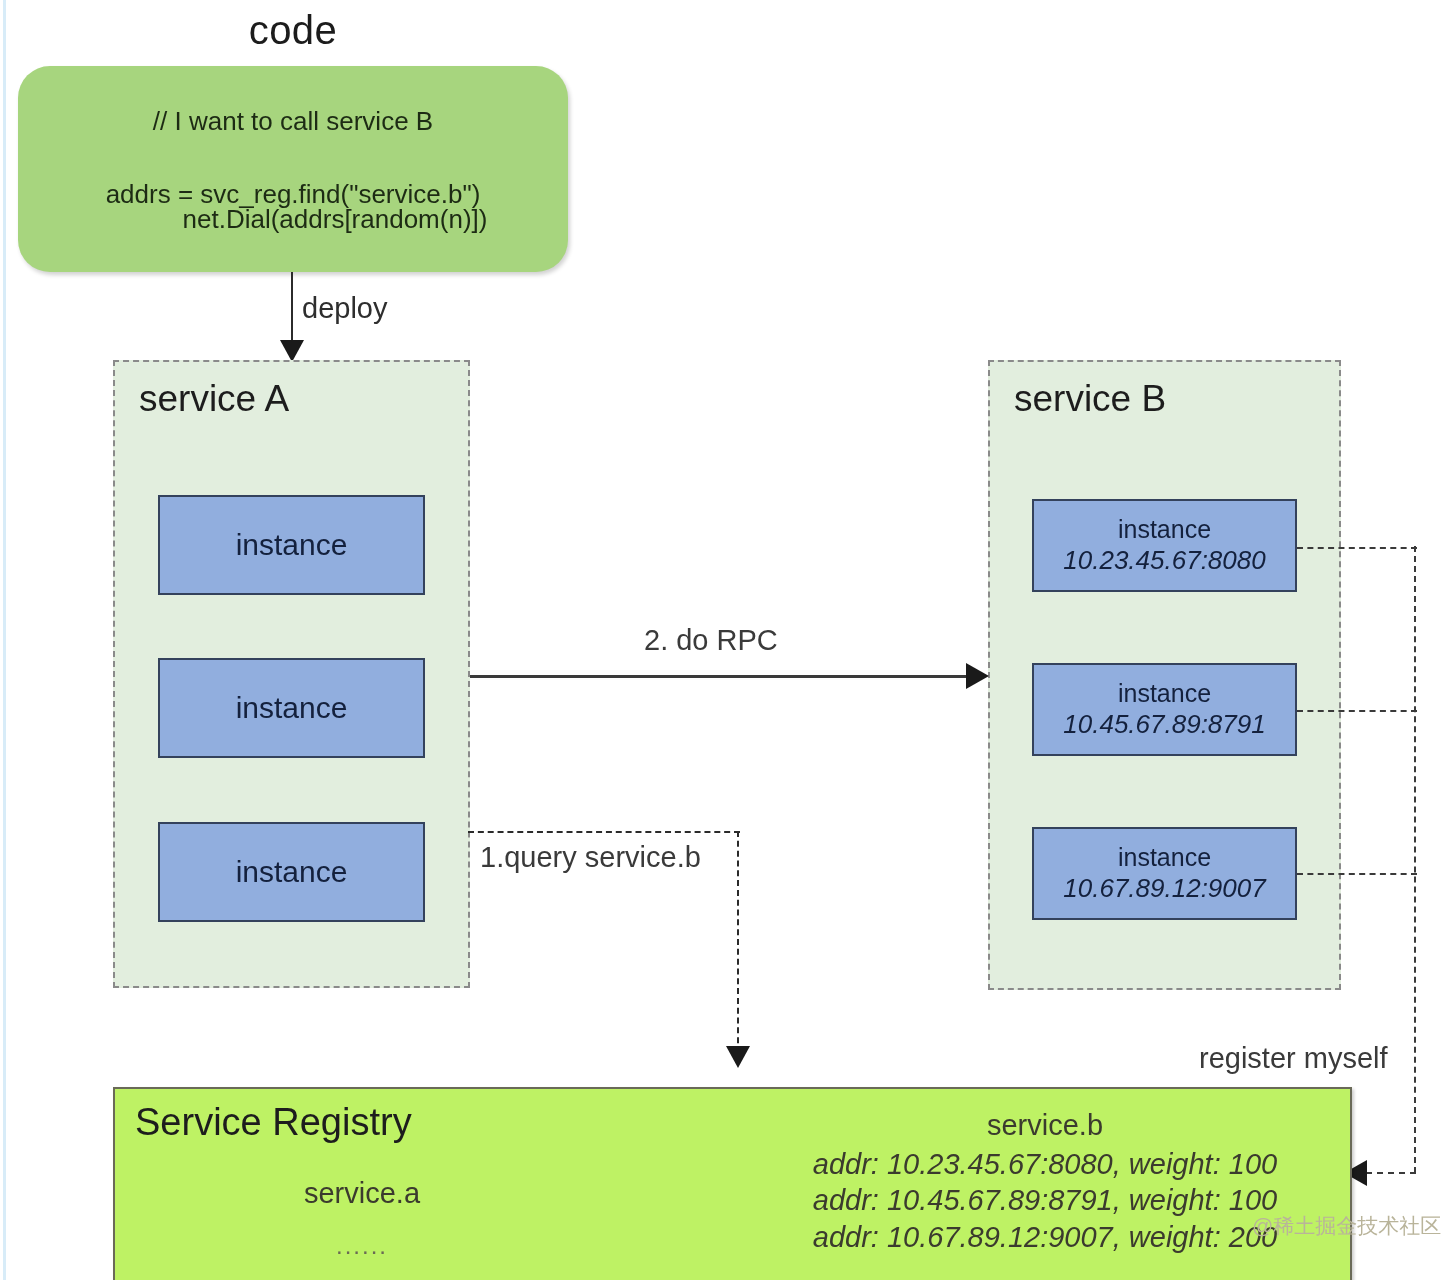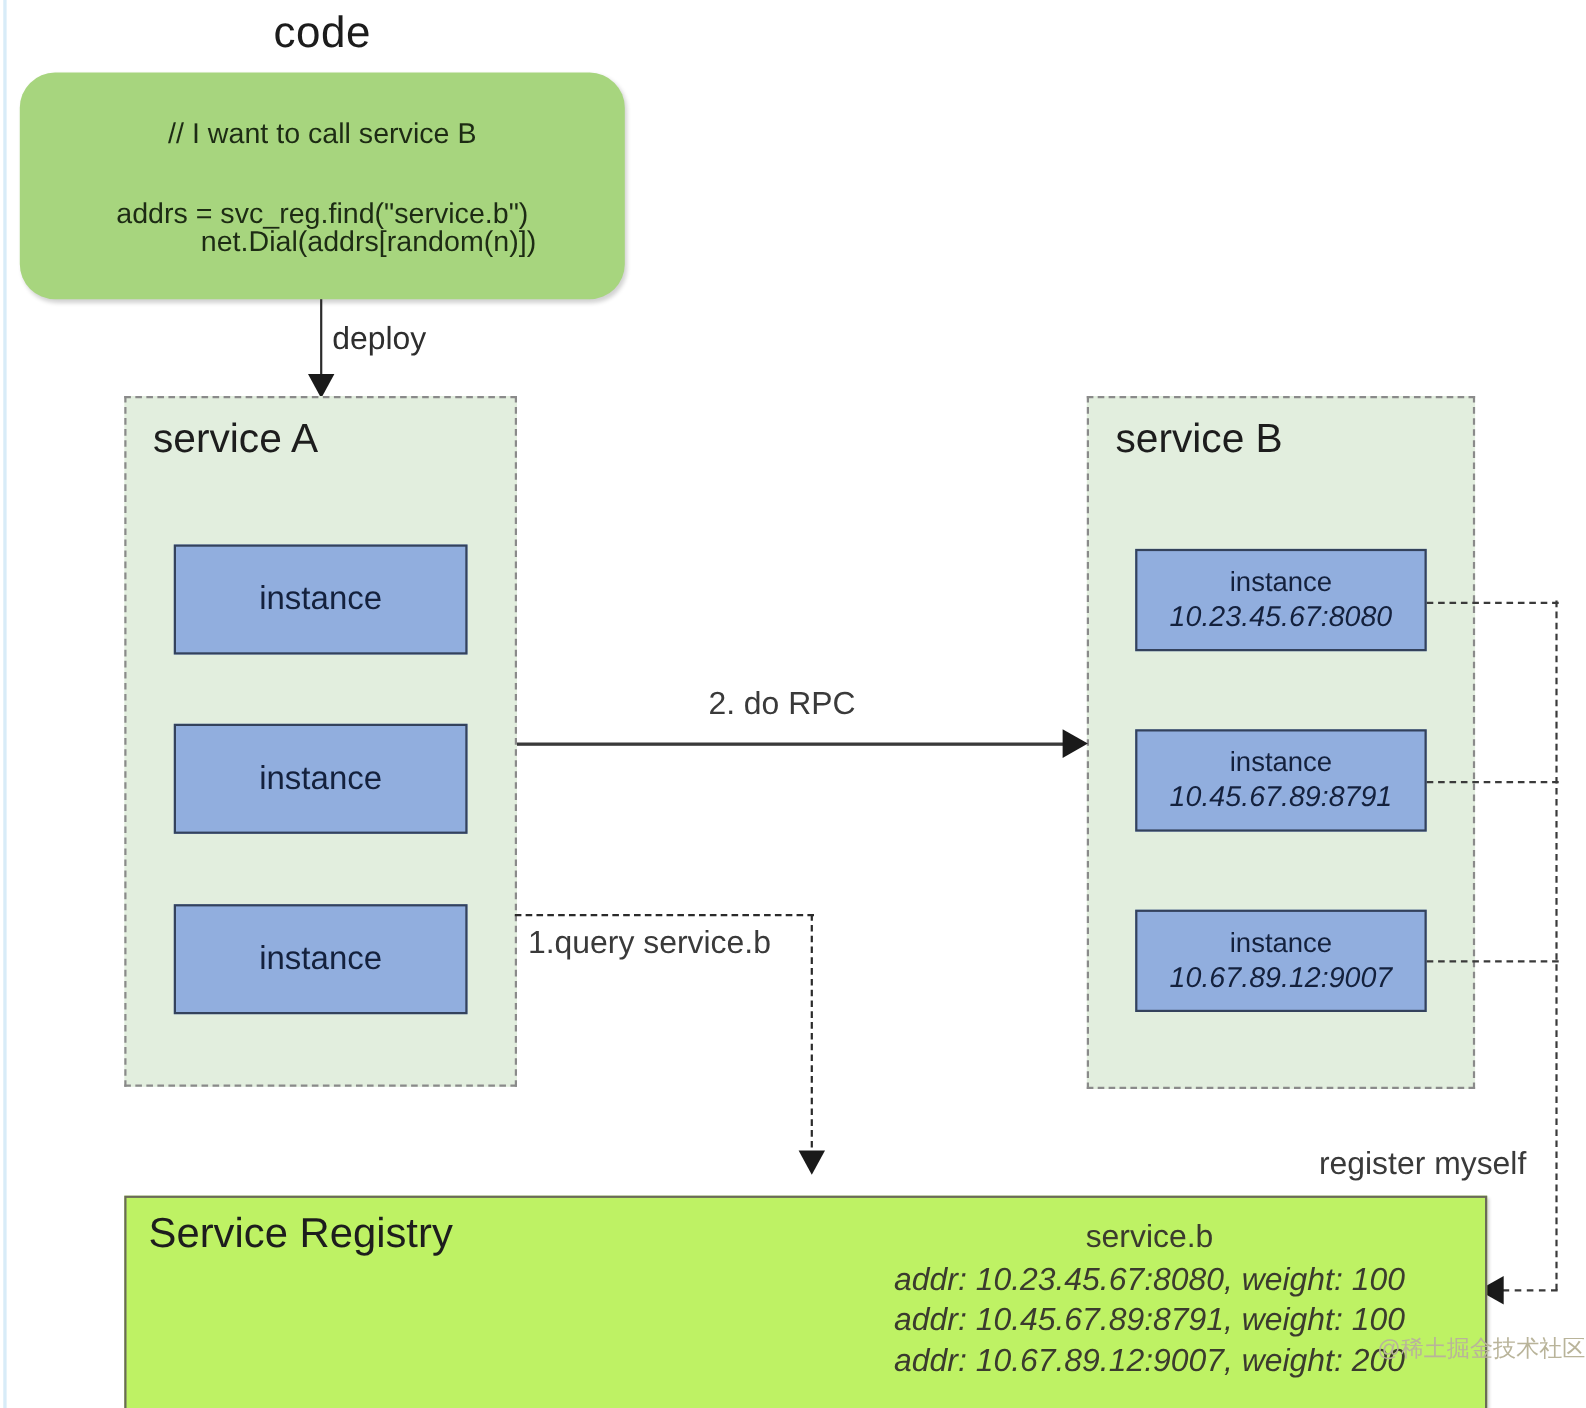--- a/index.html
+++ b/index.html
@@ -382,20 +382,24 @@
   <div class="reg-h r2"></div>
   <div class="reg-h r3"></div>
   <div class="reg-v"></div>
   <div class="reg-bottom-h"></div>
   <div class="reg-head"></div>
   <div class="reg-label">register myself</div>
 
   <div class="registry">
     <div class="registry-title">Service Registry</div>
 
+    <div class="reg-left">
+      <div class="name">service.a</div>
+      <div class="dots">......</div>
+    </div>
 
     <div class="reg-right">
       <div class="name">service.b</div>
       <div class="addr">addr: 10.23.45.67:8080, weight: 100</div>
       <div class="addr">addr: 10.45.67.89:8791, weight: 100</div>
       <div class="addr">addr: 10.67.89.12:9007, weight: 200</div>
     </div>
   </div>
 
   <div class="watermark">@稀土掘金技术社区</div>

